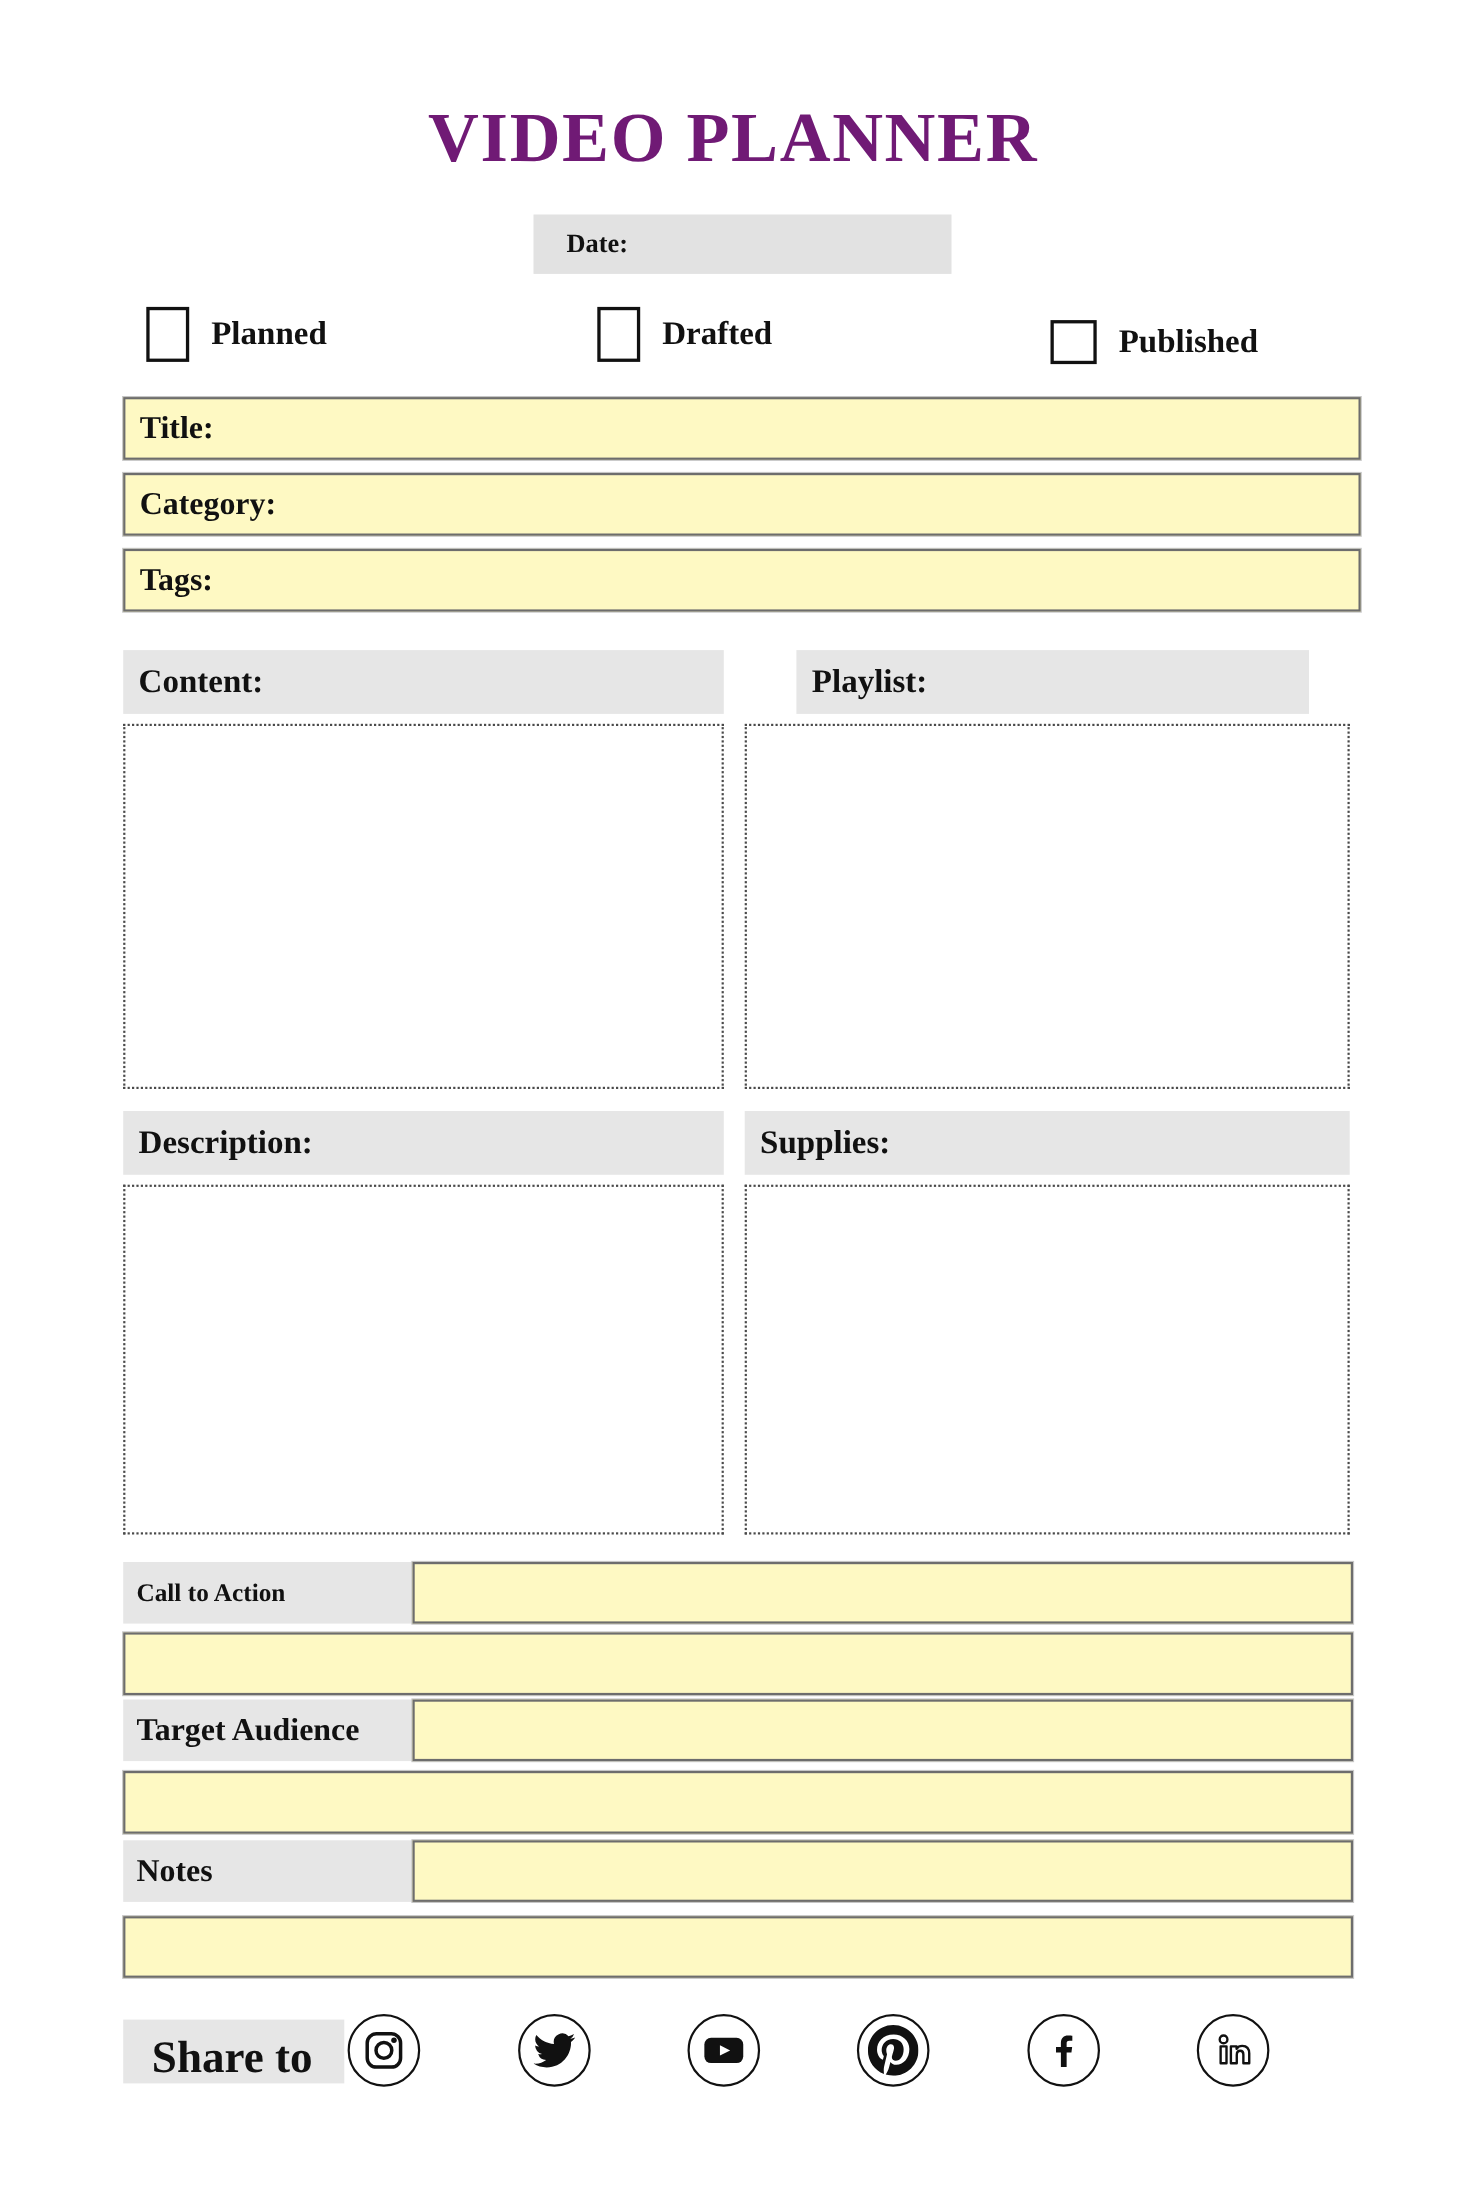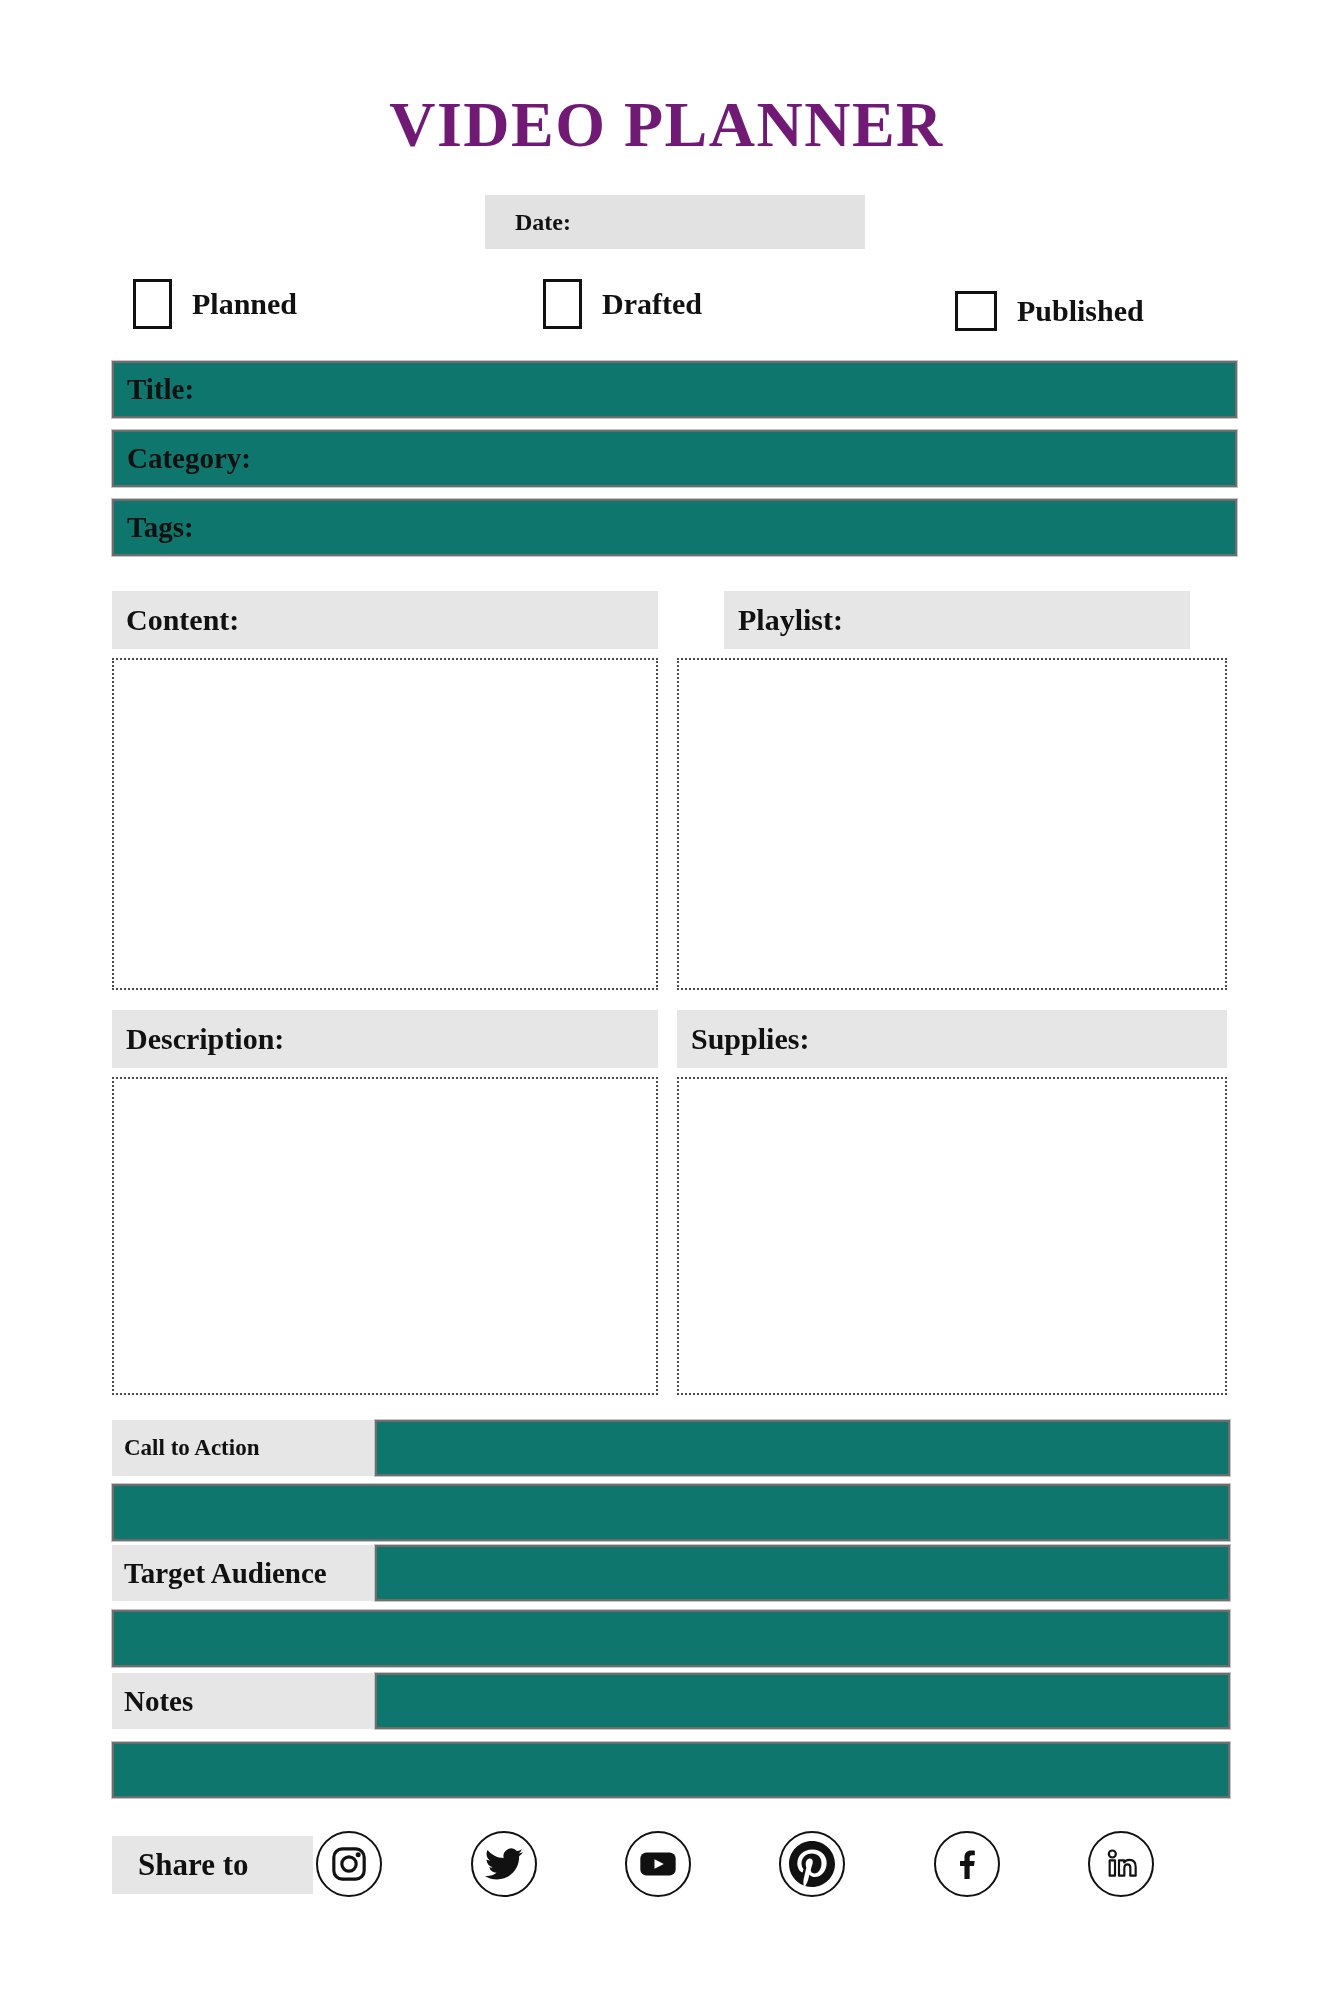--- a/index.html
+++ b/index.html
@@ -20,21 +20,21 @@
     font-size:24px;font-weight:bold;
   }
   
   .status-group{display:flex;align-items:center;gap:20px;height:48px;}
   .checkbox{background:#fff;border:3px solid #111;}
   .cb-tall{width:33px;height:44px;}
   .cb-square{width:36px;height:34px;}
   .status-label{font-size:30px;font-weight:bold;white-space:nowrap;}
   
   .line-box{
-    background:#0f766e;border:2px solid #6d6d6d;box-shadow:0 0 0 1px #c6c6c6;
+    background:#fef9c3;border:2px solid #6d6d6d;box-shadow:0 0 0 1px #c6c6c6;
   }
   .field-row{
     display:flex;align-items:center;padding-left:13px;
     font-size:29px;font-weight:bold;
   }
   
   .bar{
     background:#e6e6e6;display:flex;align-items:center;padding-left:14px;
     font-size:30px;font-weight:bold;
   }
@@ -110,21 +110,21 @@
   </div>
   <div class="abs line-box" style="left:375px;top:1545px;width:855px;height:56px;"></div>
   <div class="abs line-box" style="left:112px;top:1610px;width:1118px;height:57px;"></div>
 
   <div class="abs bar" style="left:112px;top:1673px;width:263px;height:56px;font-size:29px;padding-left:12px;">
     <span>Notes</span>
   </div>
   <div class="abs line-box" style="left:375px;top:1673px;width:855px;height:56px;"></div>
   <div class="abs line-box" style="left:112px;top:1742px;width:1118px;height:56px;"></div>
 
-  <div class="abs bar" style="left:112px;top:1836px;width:201px;height:58px;font-size:31px;padding-left:26px;">
+  <div class="abs bar" style="left:112px;top:1836px;width:201px;height:58px;font-size:41px;padding-left:26px;align-items:flex-end;">
     <span>Share to</span>
   </div>
 
   <div class="abs icon-circle" style="left:316px;top:1831px;">
     <svg width="40" height="40" viewBox="0 0 24 24">
       <rect x="2.9" y="2.9" width="18.2" height="18.2" rx="5" fill="none" stroke="currentColor" stroke-width="1.9"></rect>
       <circle cx="12" cy="12" r="4.3" fill="none" stroke="currentColor" stroke-width="1.9"></circle>
       <circle cx="17.5" cy="6.5" r="1.5" fill="currentColor"></circle>
     </svg>
   </div>

